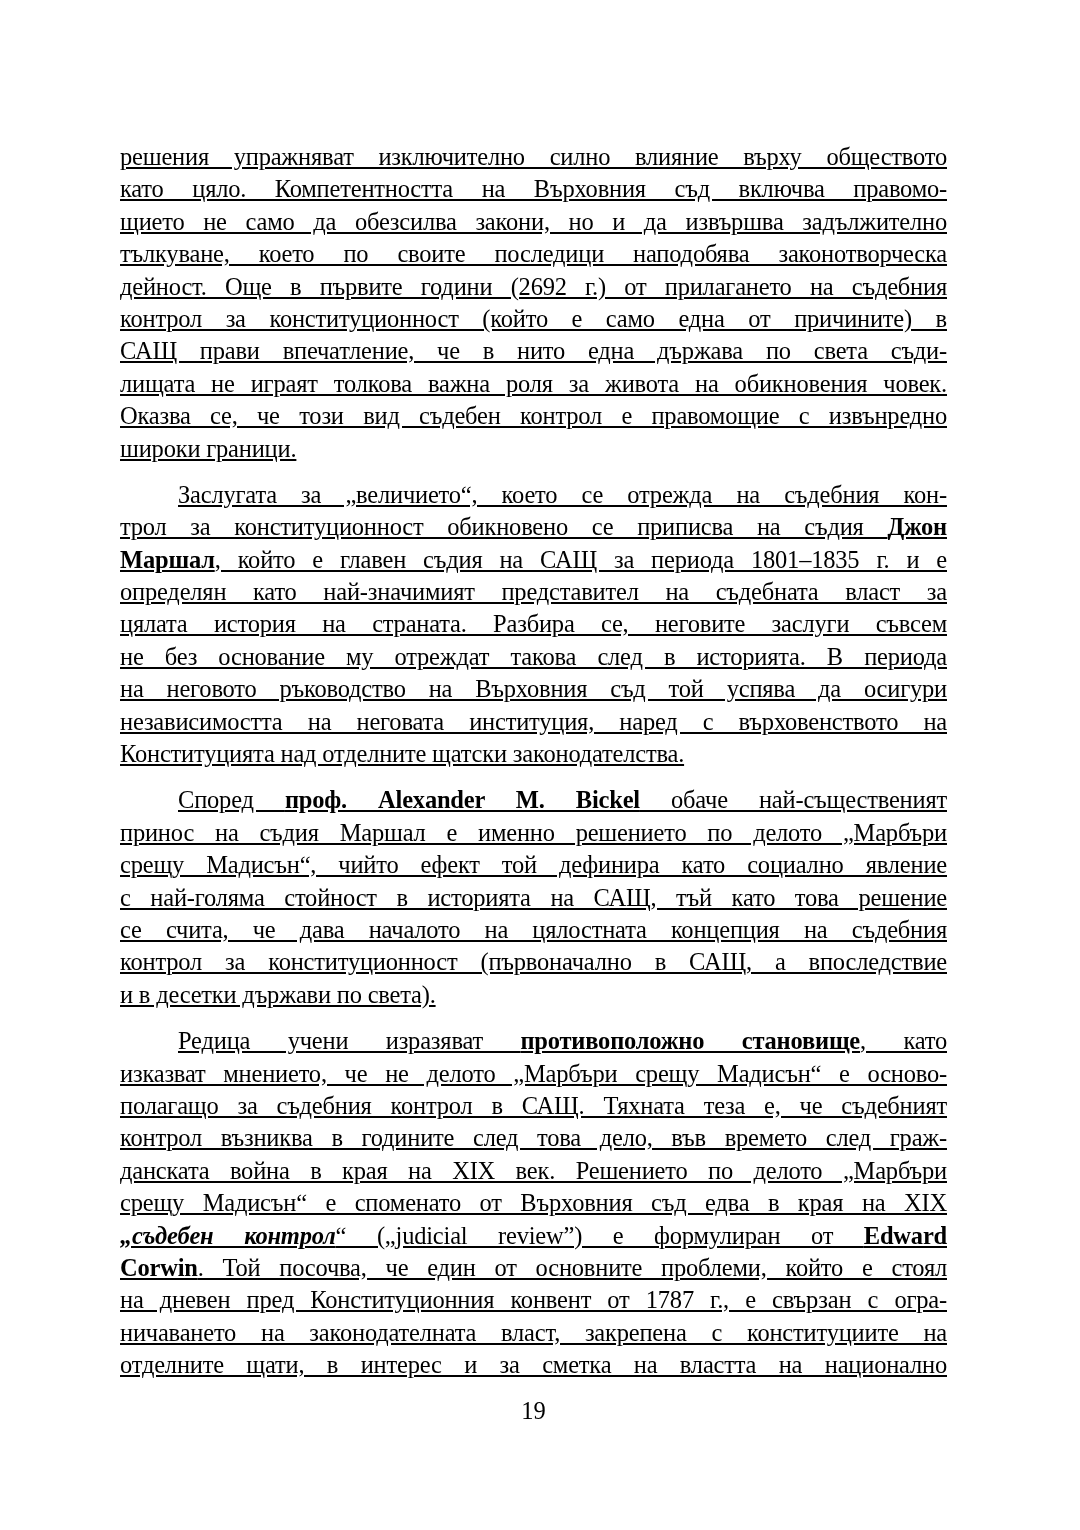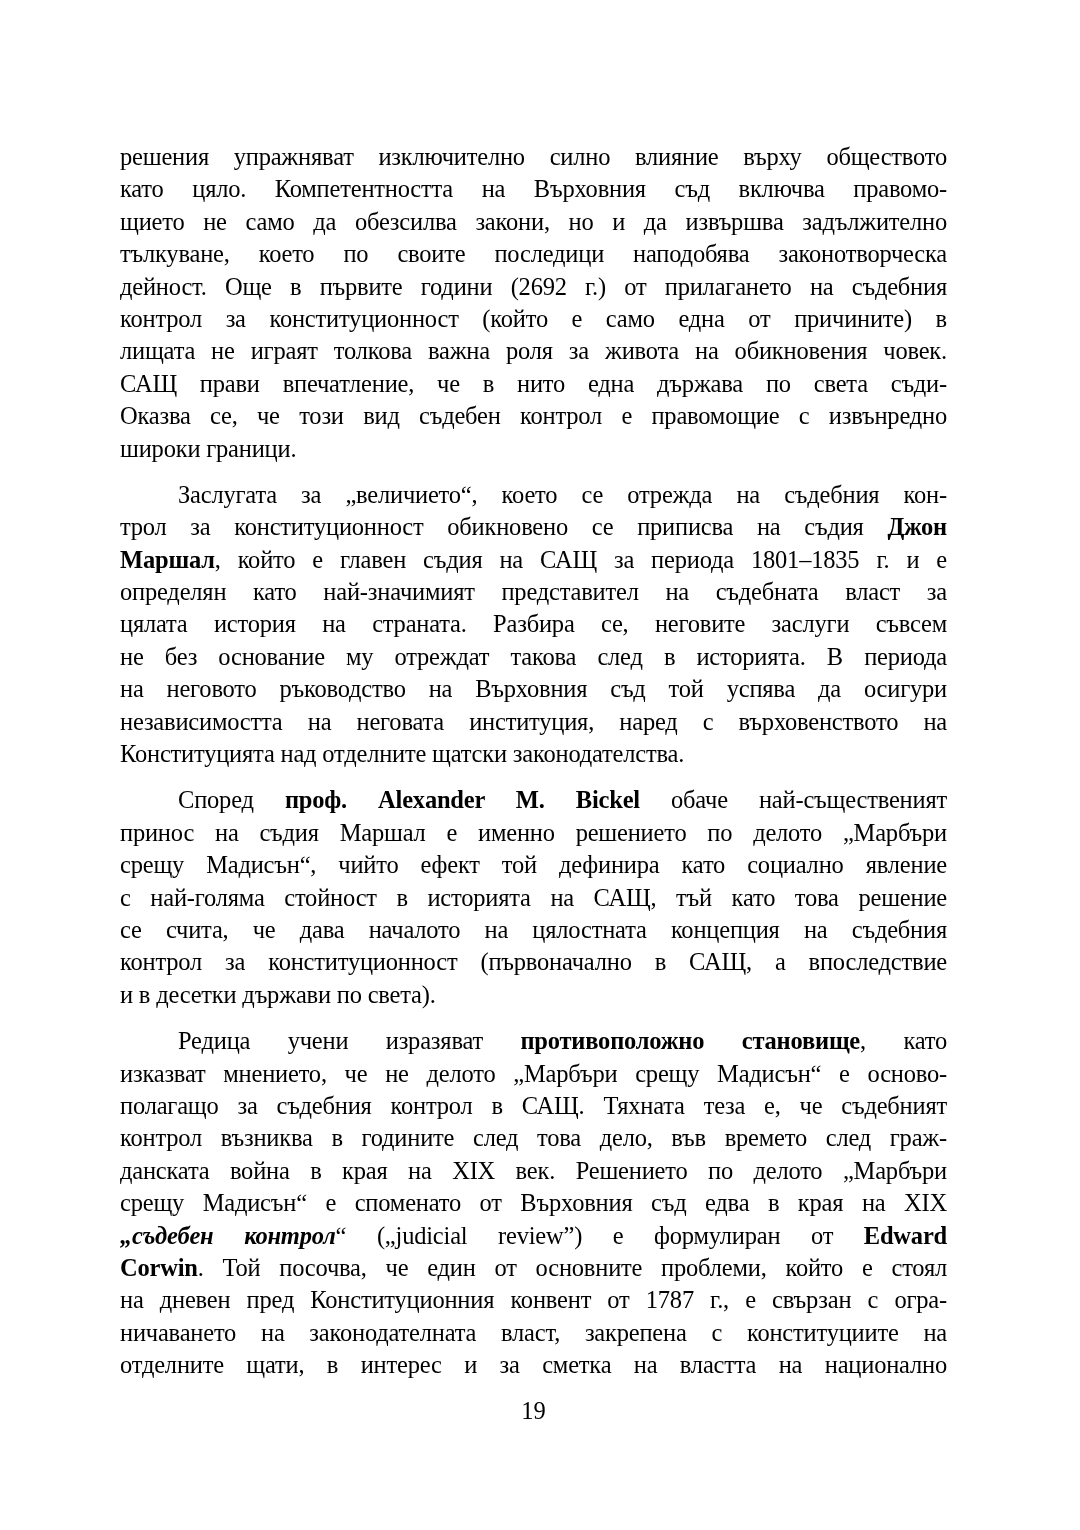--- a/index.html
+++ b/index.html
@@ -13,20 +13,21 @@
     height: 1530px;
     background: #ffffff;
     box-sizing: border-box;
     padding: 141px 133px 0 120px;
     font-family: "Liberation Serif", serif;
     color: #000000;
     overflow: hidden;
   }
   .text-block {
     width: 100%;
+    text-decoration: underline;
   }
   .line {
     font-size: 24.5px;
     line-height: 32.4px;
     height: 32.4px;
     text-align: justify;
     text-align-last: justify;
     letter-spacing: -0.2px;
     white-space: normal;
     overflow: visible;
@@ -52,22 +53,22 @@
 
 <div class="page">
   <div class="text-block" id="text-block">
       <div>
         <div class="line"><span>решения упражняват изключително силно влияние върху обществото</span></div>
         <div class="line"><span>като цяло. Компетентността на Върховния съд включва правомо-</span></div>
         <div class="line"><span>щието не само да обезсилва закони, но и да извършва задължително</span></div>
         <div class="line"><span>тълкуване, което по своите последици наподобява законотворческа</span></div>
         <div class="line"><span>дейност. Още в първите години (2692 г.) от прилагането на съдебния</span></div>
         <div class="line"><span>контрол за конституционност (който е само една от причините) в</span></div>
+        <div class="line"><span>САЩ прави впечатление, че в нито една държава по света съди-</span></div>
         <div class="line"><span>лищата не играят толкова важна роля за живота на обикновения човек.</span></div>
-        <div class="line"><span>САЩ прави впечатление, че в нито една държава по света съди-</span></div>
         <div class="line"><span>Оказва се, че този вид съдебен контрол е правомощие с извънредно</span></div>
         <div class="line no-just"><span>широки граници.</span></div>
       </div>
       <div>
         <div class="line indent"><span>Заслугата за „величието“, което се отрежда на съдебния кон-</span></div>
         <div class="line"><span>трол за конституционност обикновено се приписва на съдия </span><span class="seg-b">Джон</span></div>
         <div class="line"><span class="seg-b">Маршал</span><span>, който е главен съдия на САЩ за периода 1801–1835 г. и е</span></div>
         <div class="line"><span>определян като най-значимият представител на съдебната власт за</span></div>
         <div class="line"><span>цялата история на страната. Разбира се, неговите заслуги съвсем</span></div>
         <div class="line"><span>не без основание му отреждат такова след в историята. В периода</span></div>

